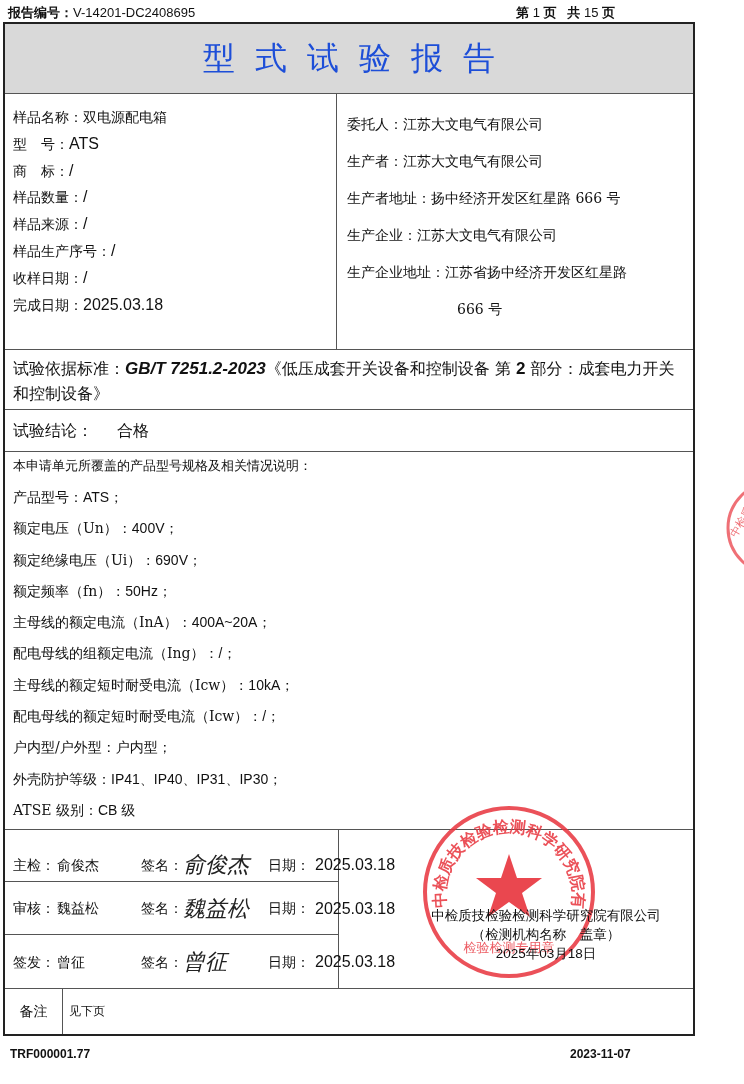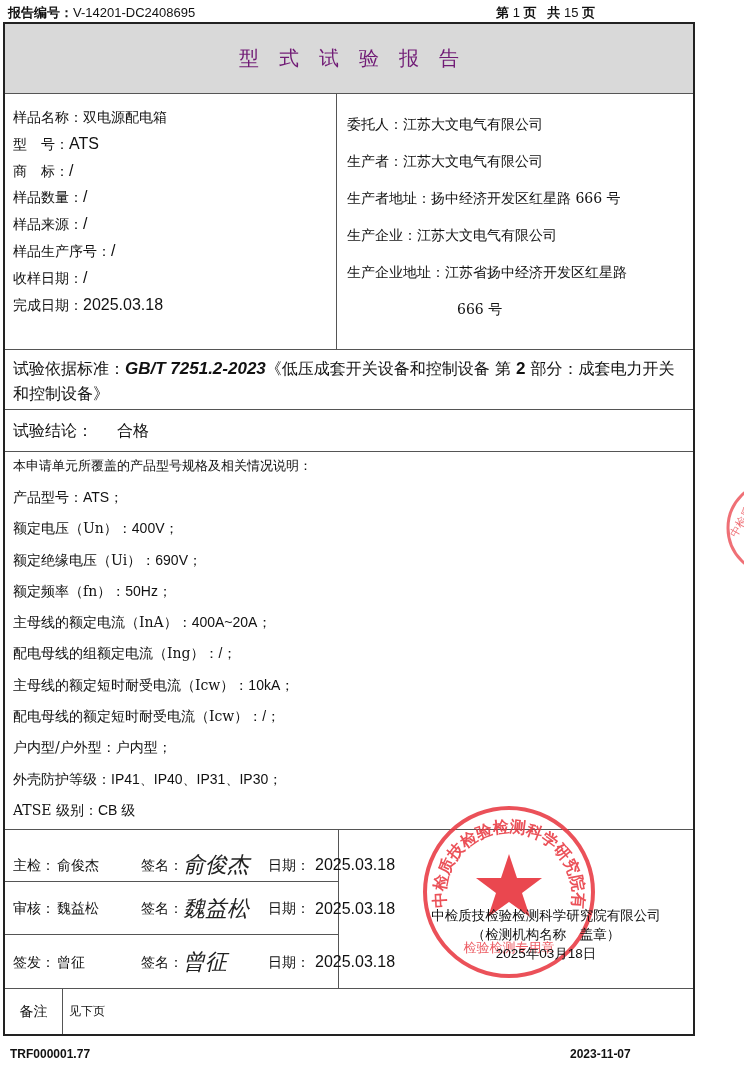--- a/index.html
+++ b/index.html
@@ -1,27 +1,27 @@
 <!DOCTYPE html>
 <html><head>
 <meta charset="utf-8">
 <style>
   html, body { margin:0; padding:0; background:#fff; }
   body { width:744px; height:1084px; position:relative; overflow:hidden;
          font-family:"DejaVu Serif", serif; color:#111; }
   .hdr { position:absolute; top:4px; font-family:"Liberation Sans", sans-serif; font-size:13px; font-weight:bold; letter-spacing:0; }
   .hdr.left { left:8px; }
-  .hdr.right { left:496px; }
+  .hdr.right { left:516px; }
   .hdr .num { font-weight:normal; }
   .frame { position:absolute; left:3px; top:22px; width:692px; height:1014px;
            border:2px solid #222; box-sizing:border-box; }
   .title-band { position:absolute; left:0; top:0; width:100%; height:70px; background:#d9d9d9;
                 border-bottom:1px solid #555; box-sizing:border-box;
                 display:flex; align-items:center; justify-content:center; }
-  .title-band span { font-family:Liberation Mono, monospace; font-size:20px; letter-spacing:20px; padding-left:20px; color:#701a75; }
+  .title-band span { font-family:Liberation Mono, monospace; font-size:32px; letter-spacing:20px; padding-left:20px; color:#1d4ed8; }
   .row { position:absolute; left:0; width:100%; box-sizing:border-box; border-bottom:1px solid #555; }
   .info { top:70px; height:256px; }
   .info .col-left { position:absolute; left:0; top:0; width:332px; height:100%; border-right:1px solid #555; box-sizing:border-box; padding:10px 0 0 8px; }
   .info .col-right { position:absolute; left:332px; top:0; right:0; height:100%; padding:12px 0 0 10px; box-sizing:border-box; }
   .f { font-size:14px; line-height:26.8px; white-space:nowrap; }
   .f .v { font-family:"Liberation Sans", sans-serif; font-size:16px; }
   .col-right .f { line-height:37px; font-size:14px; }
   .col-right .cont { padding-left:110px; }
   .std { top:326px; height:60px; padding:6px 8px 0 8px; font-size:16px; line-height:25px; }
   .std .code { font-family:"Liberation Sans", sans-serif; font-weight:bold; font-style:italic; font-size:17px; }

